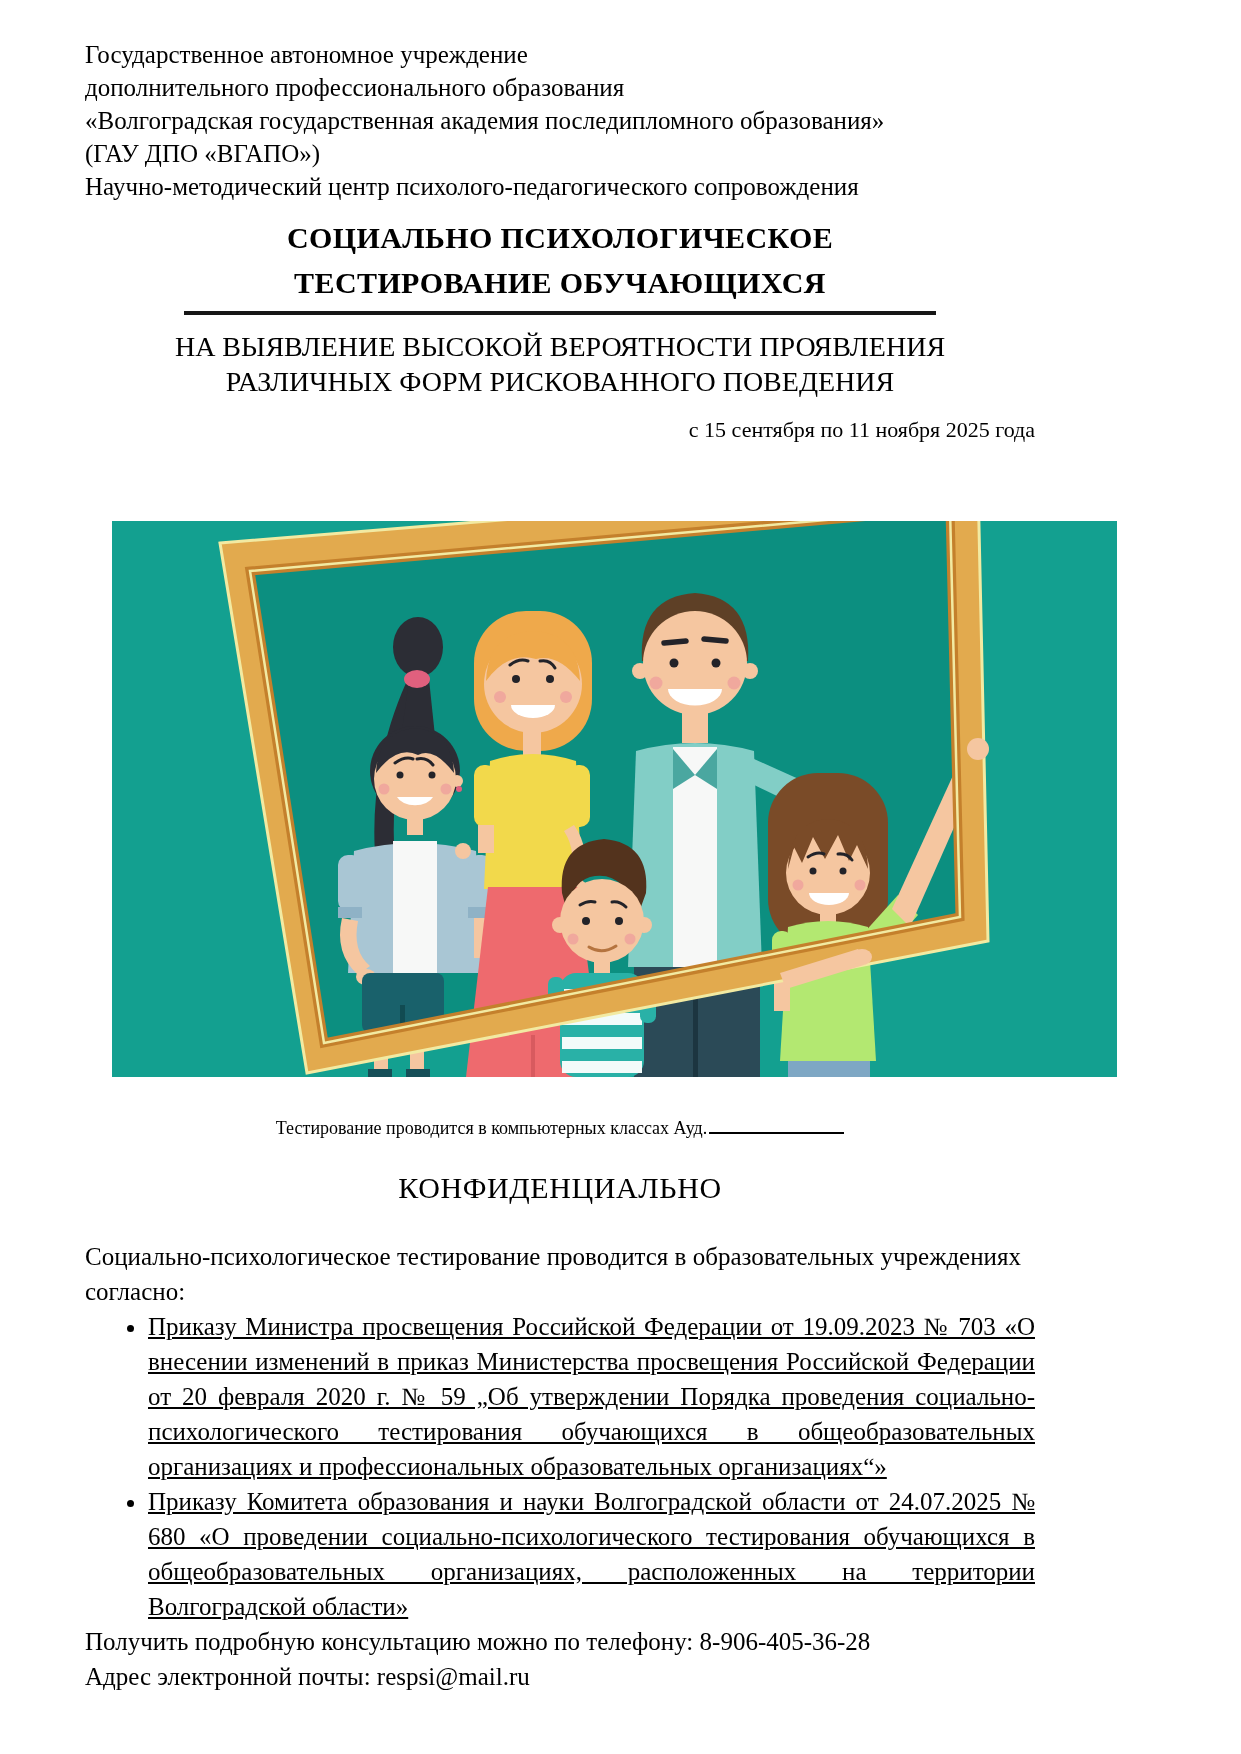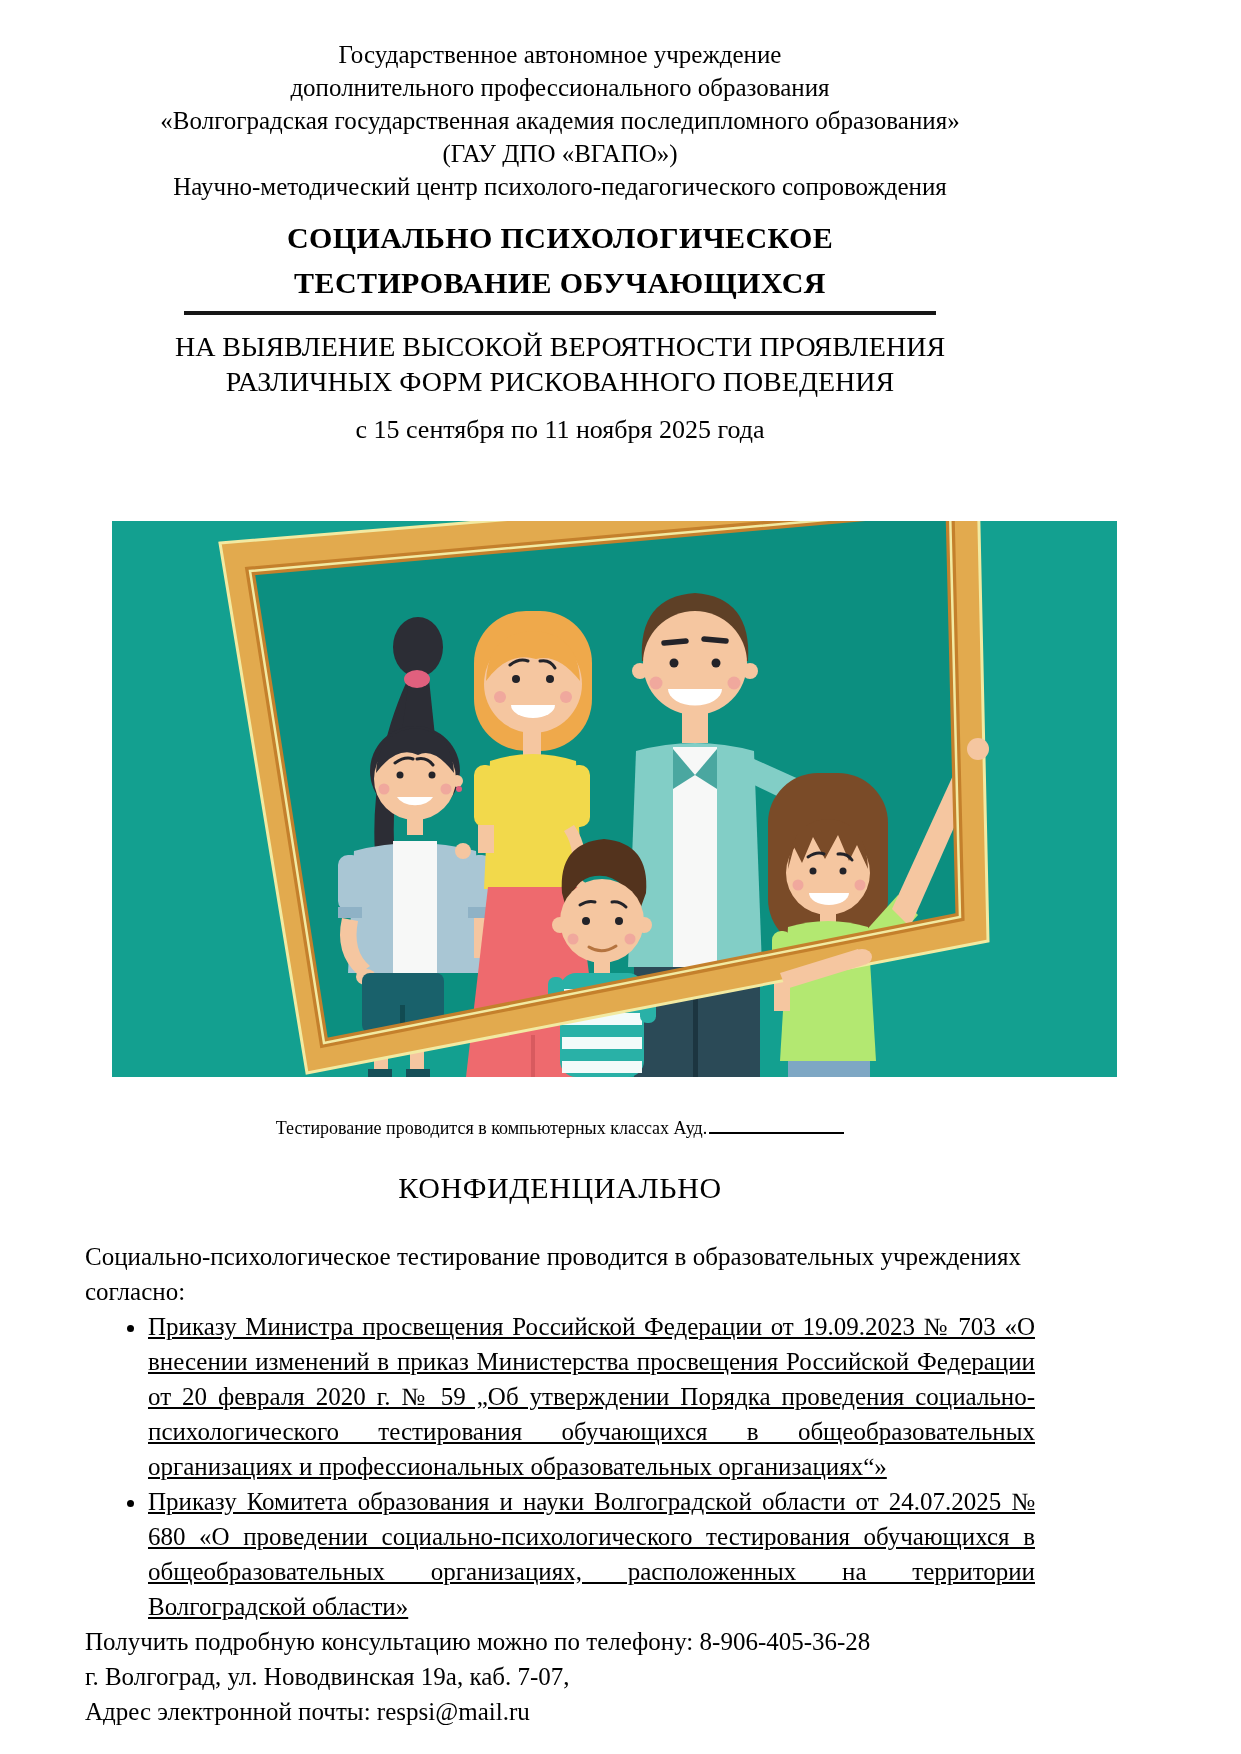--- a/index.html
+++ b/index.html
@@ -3,25 +3,25 @@
 <meta charset="utf-8">
 <title>Document</title>
 <style>
   html,body{margin:0;padding:0;background:#ffffff;}
   .page{
     width:1241px;height:1754px;background:#ffffff;overflow:hidden;
     font-family:"Liberation Serif", serif;color:#000;
   }
   .content{width:950px;margin-left:85px;}
   .letterhead{padding-top:38px;}
-  .letterhead p{margin:0;font-size:25px;line-height:33px;text-align:center;}
+  .letterhead p{margin:0;font-size:25px;line-height:33px;}
   .doc-title{margin:12px 0 0;font-size:30px;font-weight:bold;line-height:45px;text-align:center;letter-spacing:.4px;}
   .divider{width:752px;margin:6px auto 0;border-top:4px solid #161616;height:0;}
   .doc-subtitle{margin:14px 0 0;font-size:28px;font-weight:normal;line-height:35px;text-align:center;}
-  .date-line{margin:14px 0 0;font-size:26px;line-height:34px;text-align:center;}
+  .date-line{margin:14px 0 0;font-size:22px;line-height:34px;text-align:right;}
   .illustration{display:block;width:1005px;height:556px;margin:74px 0 0 27px;}
   .location-line{margin:34px 0 0;font-size:18px;line-height:35px;text-align:center;}
   .blank-line{display:inline-block;width:135px;height:4px;border-bottom:2.5px solid #000;margin-left:2px;}
   .confidential{margin:20px 0 0;font-size:30px;font-weight:normal;line-height:44px;text-align:center;letter-spacing:.6px;}
   .body-block{margin-top:29px;font-size:25px;line-height:35px;}
   .intro{margin:0;text-align:left;}
   ul.regulations{margin:0;padding:0 0 0 63px;list-style:disc outside;}
   ul.regulations li{text-align:justify;text-decoration:underline;}
   .contacts p{margin:0;font-size:25px;line-height:35px;text-align:left;}
 
@@ -232,18 +232,17 @@
     <div class="body-block">
       <p class="intro">Социально-психологическое тестирование проводится в образовательных учреждениях согласно:</p>
       <ul class="regulations">
         <li>Приказу Министра просвещения Российской Федерации от 19.09.2023 № 703 «О внесении изменений в приказ Министерства просвещения Российской Федерации от 20 февраля 2020 г. № 59 „Об утверждении Порядка проведения социально-психологического тестирования обучающихся в общеобразовательных организациях и профессиональных образовательных организациях“»</li>
         <li>Приказу Комитета образования и науки Волгоградской области от 24.07.2025 № 680 «О проведении социально-психологического тестирования обучающихся в общеобразовательных организациях, расположенных на территории Волгоградской области»</li>
       </ul>
     </div>
 
     <div class="contacts">
       <p>Получить подробную консультацию можно по телефону: 8-906-405-36-28</p>
-      <p>г. Волгоград, ул. Новодвинская 19а, каб. 7-07,</p>
       <p>Адрес электронной почты: respsi@mail.ru</p>
     </div>
 
   </div>
 </div>
 
 </body></html>

